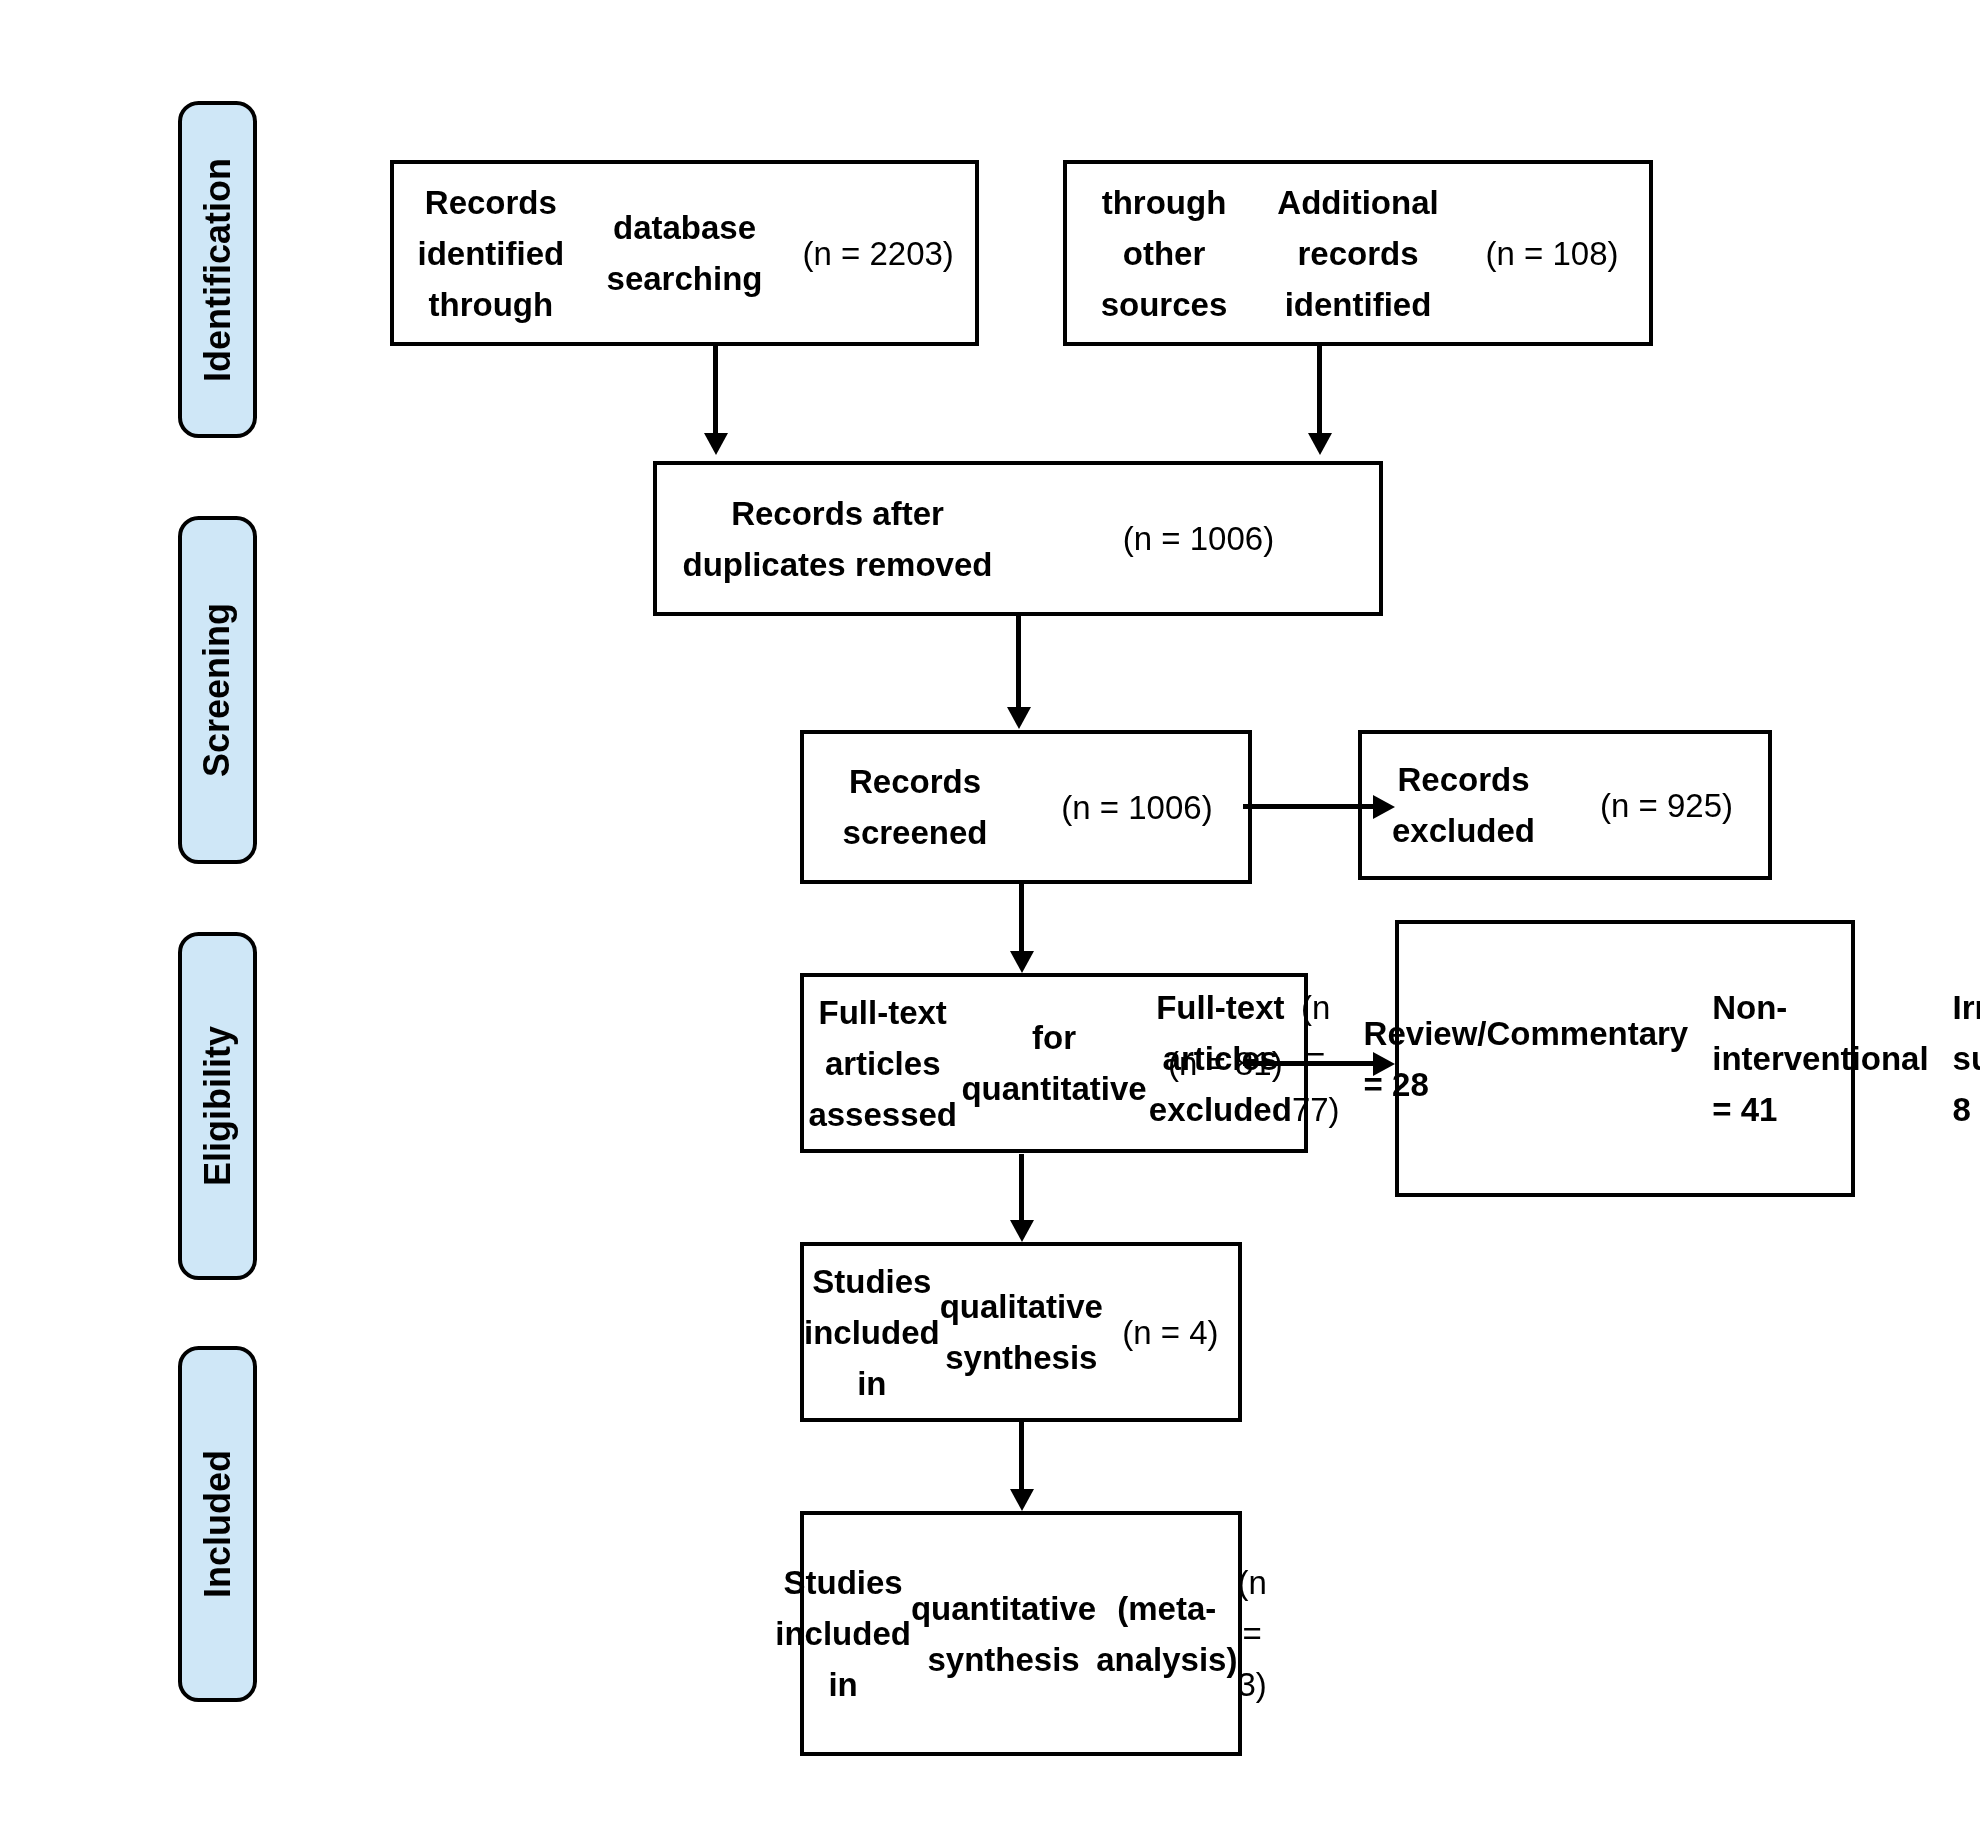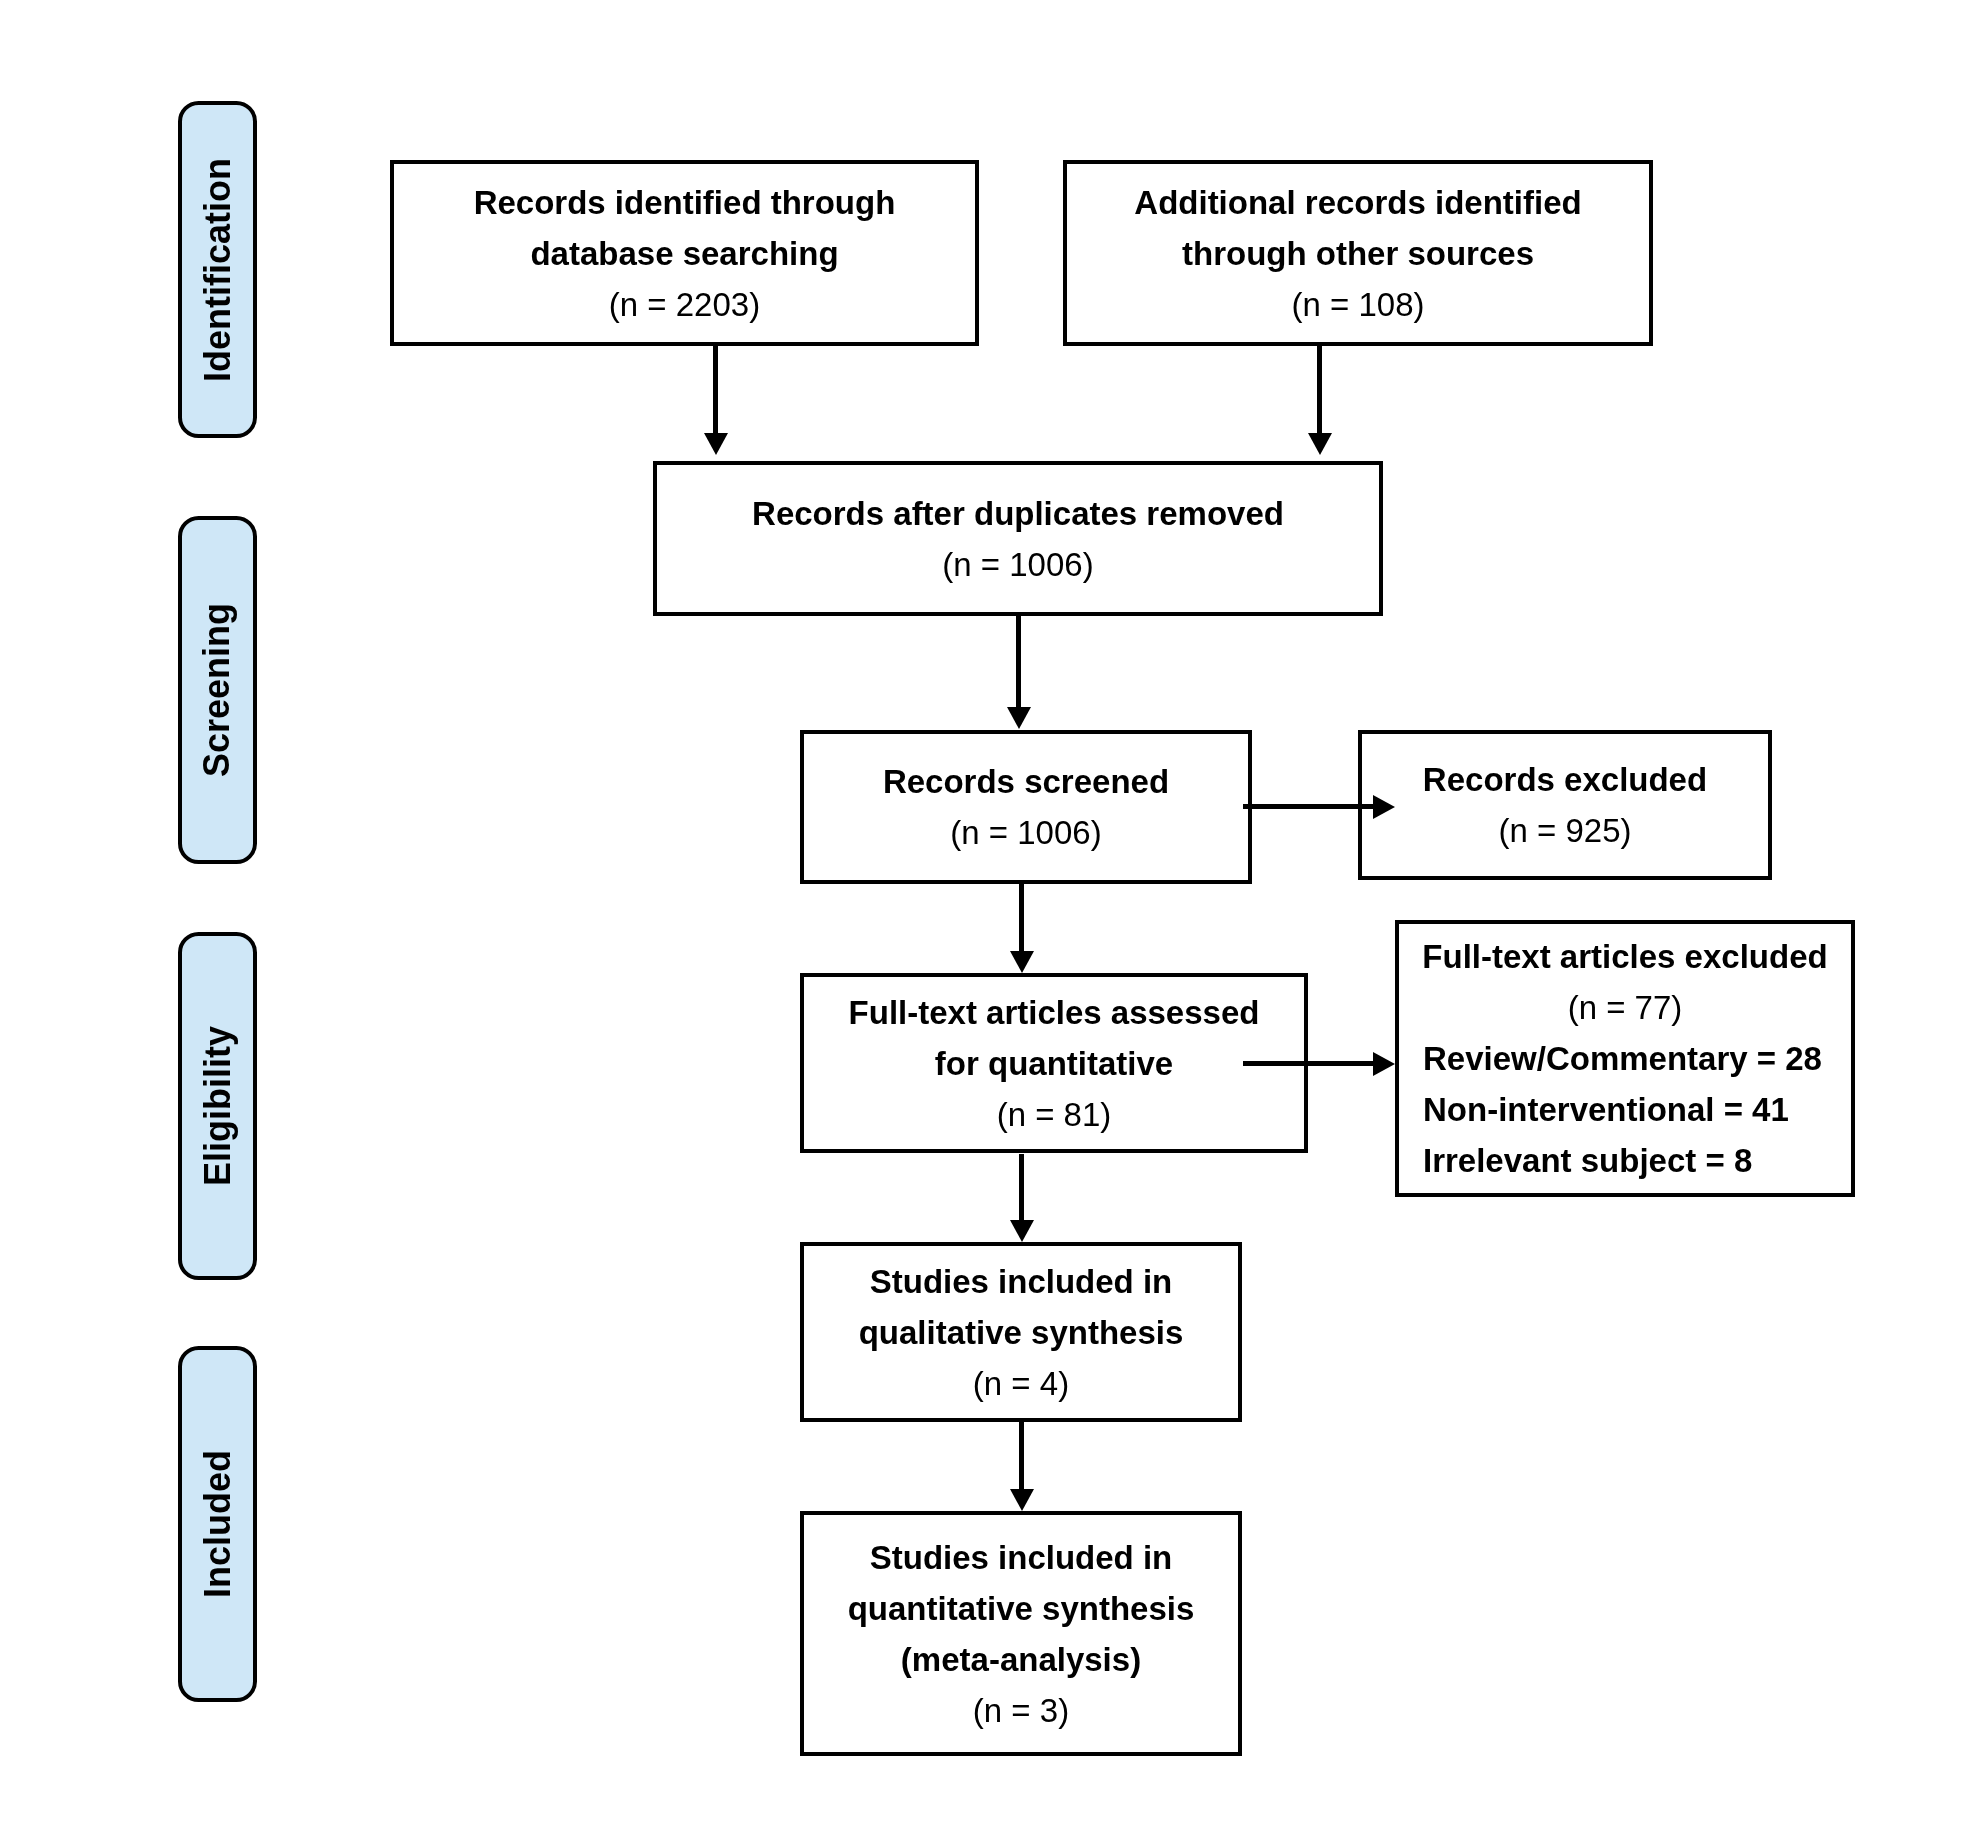--- a/index.html
+++ b/index.html
@@ -31,21 +31,21 @@
     transform:rotate(-90deg);
     white-space:nowrap;
     font-size:36px;font-weight:bold;
     color:var(--text);
   }
   
   .box{
     position:absolute;
     background:var(--box-fill);
     border:4.7px solid var(--border);
-    display:flex;flex-direction:column;
+    display:flex;flex-direction:row;
     align-items:center;justify-content:center;
     text-align:center;
   }
   .box div{
     font-size:33px;line-height:51px;color:var(--text);
     width:100%;
   }
   .box .bold{font-weight:bold;}
   .box .normal{font-weight:400;}
   .box .reason{
@@ -91,22 +91,22 @@
     <span class="stage-text">Included</span>
   </div>
 
   <div class="box" style="left:390px;top:160px;width:589px;height:186px">
     <div class="bold">Records identified through</div>
     <div class="bold">database searching</div>
     <div class="normal">(n = 2203)</div>
   </div>
 
   <div class="box" style="left:1063px;top:160px;width:590px;height:186px">
+    <div class="bold">through other sources</div>
     <div class="bold">Additional records identified</div>
-    <div class="bold">through other sources</div>
     <div class="normal">(n = 108)</div>
   </div>
 
   <div class="box" style="left:653px;top:461px;width:730px;height:155px">
     <div class="bold">Records after duplicates removed</div>
     <div class="normal">(n = 1006)</div>
   </div>
 
   <div class="box" style="left:800px;top:730px;width:452px;height:154px">
     <div class="bold">Records screened</div>

